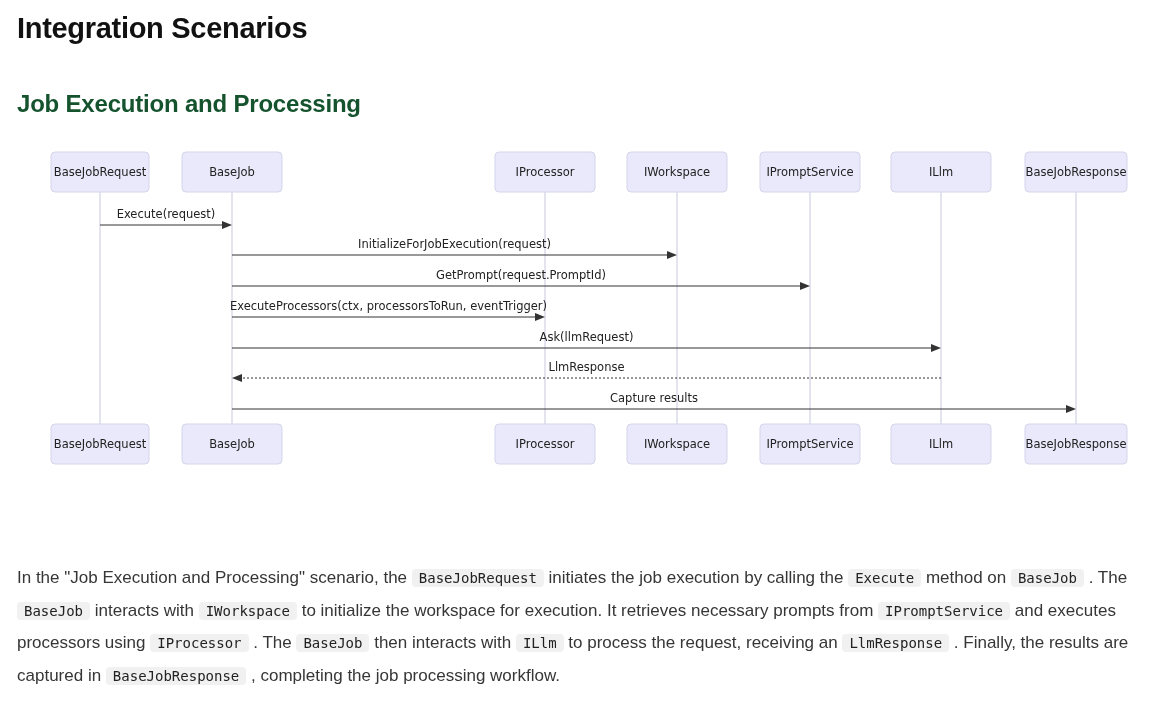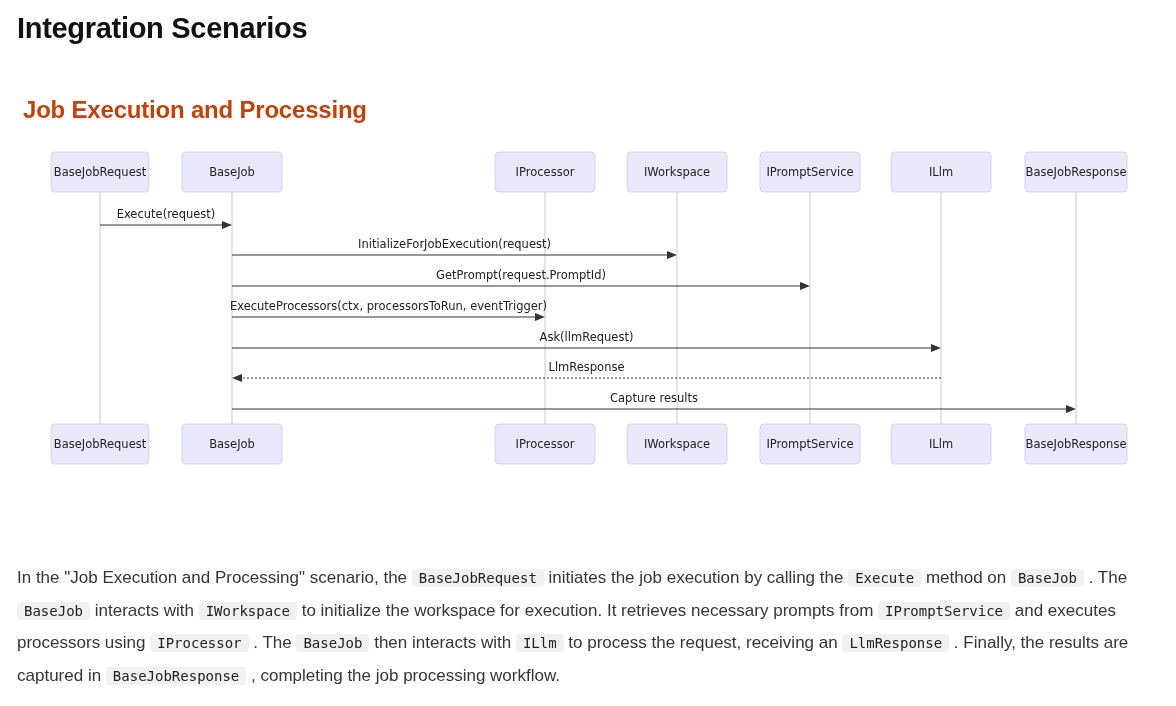--- a/index.html
+++ b/index.html
@@ -5,22 +5,22 @@
   * { box-sizing: border-box; }
   html, body { margin: 0; padding: 0; background: #ffffff; }
   body { width: 1176px; height: 706px; font-family: "Liberation Sans", sans-serif; }
   .page { position: relative; width: 1176px; height: 706px; background: #ffffff; overflow: hidden; }
 
   .h1 {
     position: absolute; left: 17px; top: 12px; margin: 0;
     font-size: 29px; font-weight: 700; color: #111111; letter-spacing: -0.3px;
   }
   .h2-section {
-    position: absolute; left: 17px; top: 90px; margin: 6px;
-    font-size: 24px; font-weight: 700; color: #c2410c; letter-spacing: -0.2px;
+    position: absolute; left: 17px; top: 90px; margin: 0;
+    font-size: 24px; font-weight: 700; color: #14532d; letter-spacing: -0.2px;
   }
   .diagram {
     position: absolute; left: 0; top: 140px; width: 1176px; height: 336px;
   }
   .diagram svg { display: block; }
   .diagram text { font-family: "DejaVu Sans", sans-serif; }
 
   .h2-explanation {
     position: absolute; left: 17px; top: 512px; margin: 0;
     font-size: 24px; font-weight: 700; color: #111111; letter-spacing: -0.2px;

